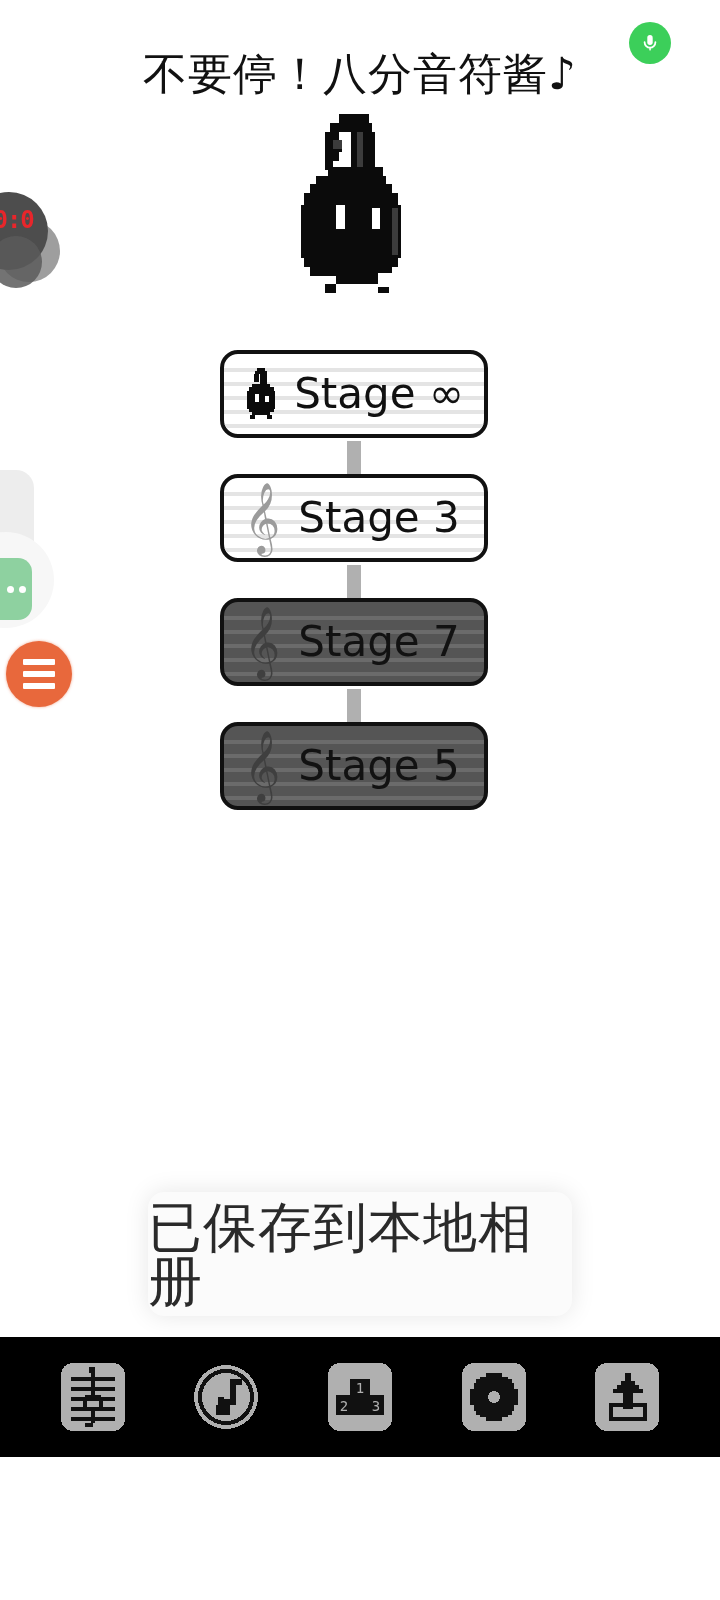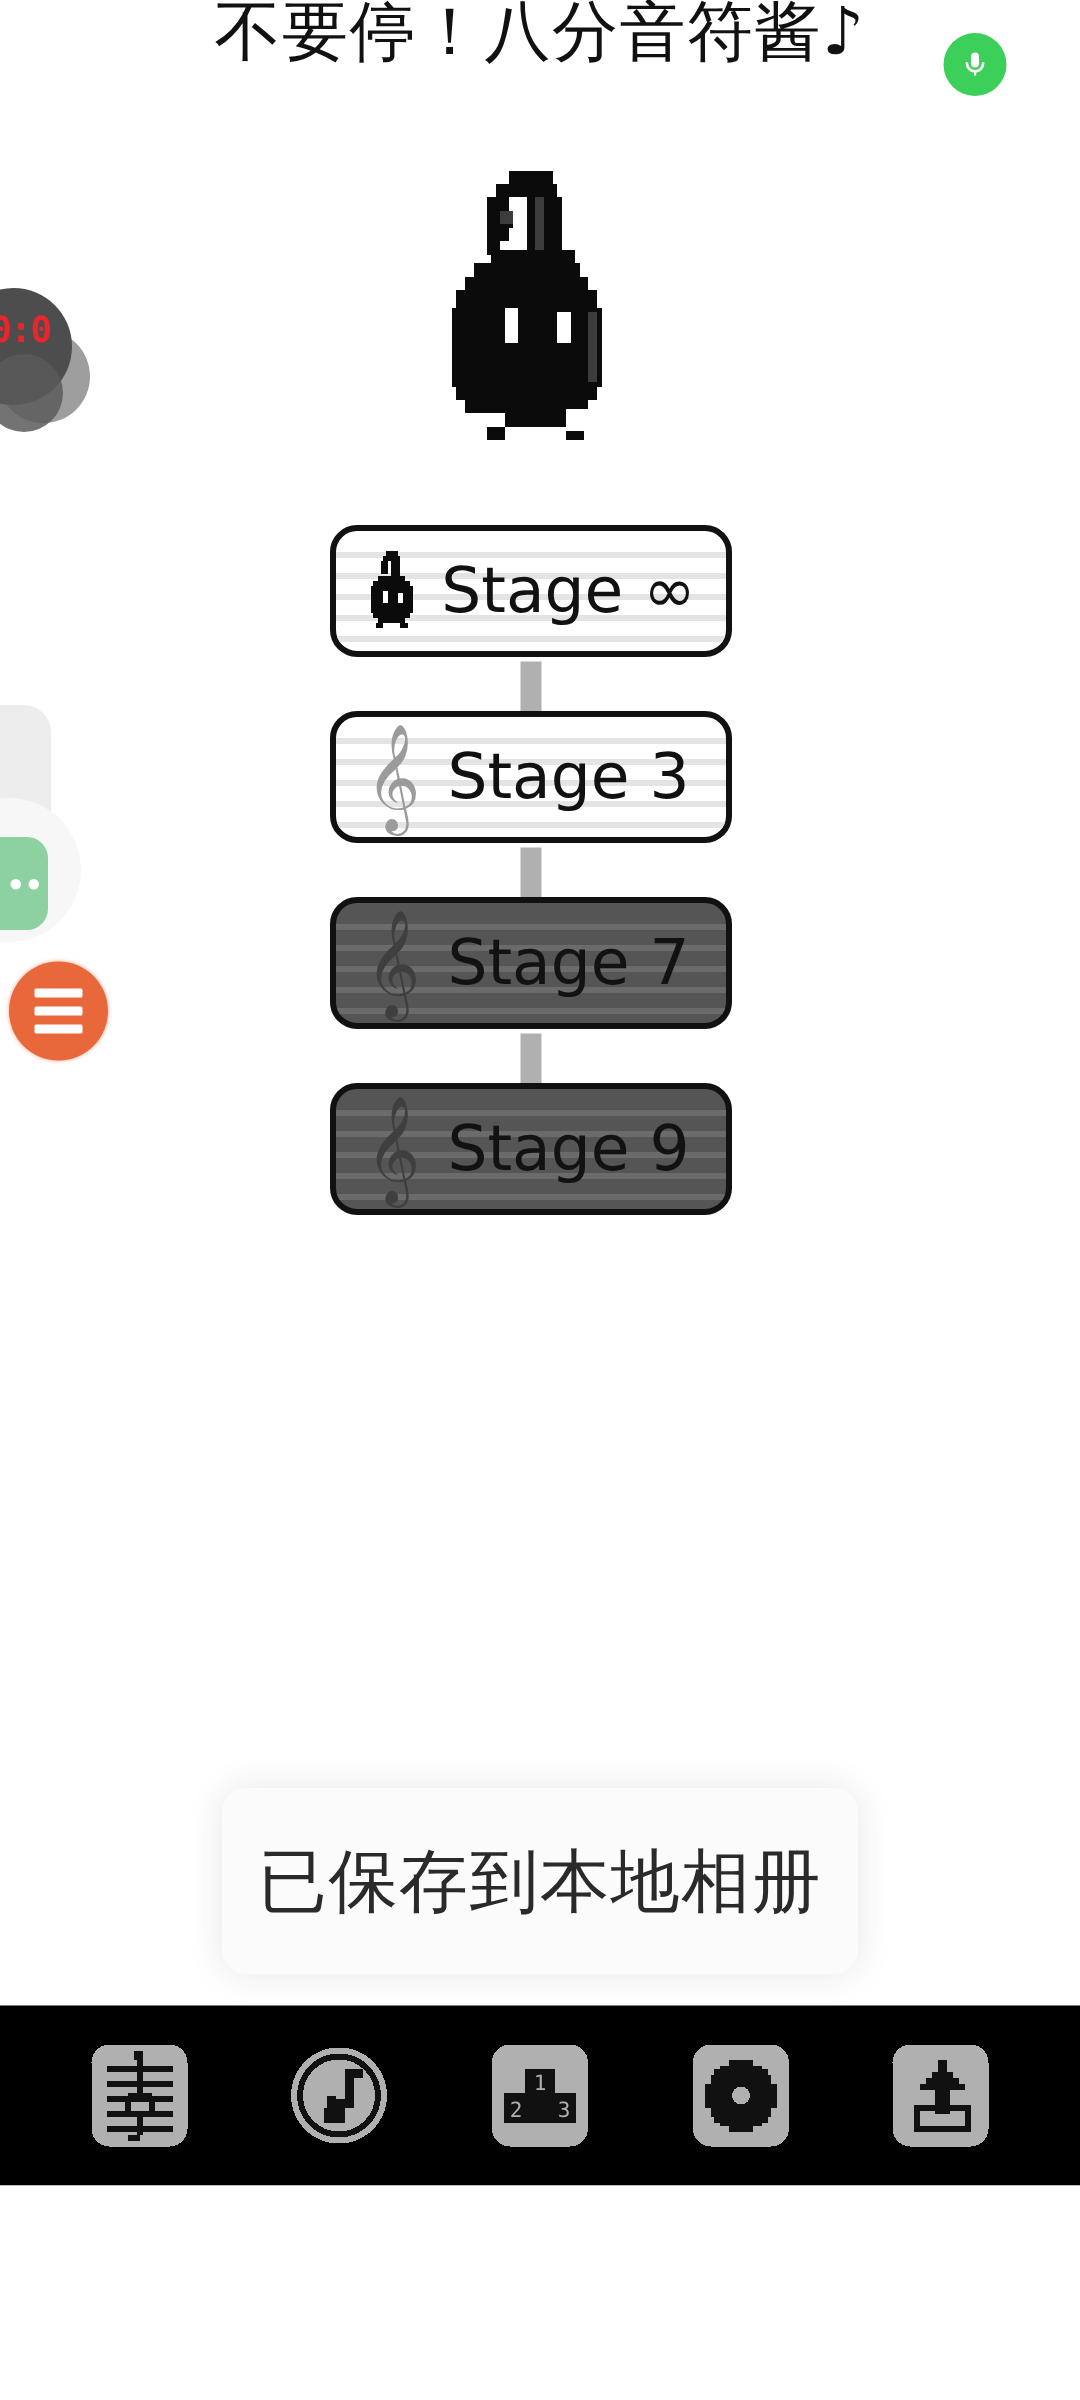--- a/index.html
+++ b/index.html
@@ -20,21 +20,21 @@
     overflow: hidden;
   }
 
   
   .header {
     position: absolute;
     top: 0; left: 0;
     width: 720px;
     height: 96px;
     display: flex;
-    align-items: flex-start;
+    align-items: flex-end;
     justify-content: center;
   }
   .header-title {
     font-size: 44px;
     font-weight: 400;
     color: #111111;
     letter-spacing: 1px;
     line-height: 1;
     white-space: nowrap;
     font-family: "DejaVu Sans", "Liberation Sans", sans-serif;
@@ -272,21 +272,21 @@
     width: 424px;
     height: 124px;
     background: #fbfbfb;
     border-radius: 16px;
     display: flex;
     align-items: center;
     justify-content: center;
     box-shadow: 0 0 24px rgba(0,0,0,.10);
   }
   .toast-text {
-    font-size: 46px;
+    font-size: 54px;
     color: #2a2a2a;
     letter-spacing: 1px;
     line-height: 1;
     font-family: Liberation Sans, sans-serif;
   }
 
   
   .toolbar {
     position: absolute;
     left: 0;
@@ -472,21 +472,21 @@
       <div class="staff">
         <i style="top:14px"></i>
           <i style="top:28px"></i>
           <i style="top:42px"></i>
           <i style="top:56px"></i>
           <i style="top:70px"></i>
       </div>
       <div class="clef">
         <span style="font-size:62px;line-height:1;color:#3f3f3f;font-family:'DejaVu Sans',serif;">𝄞</span>
       </div>
-      <div class="label">Stage 9</div>
+      <div class="label">Stage 5</div>
     </div>
   </div>
 
   <div class="bg-url">https://xxxxxxxxxxxxxxxxxxxxxxxx (v1.03)</div>
 
   <div class="toast">
     <div class="toast-text">已保存到本地相册</div>
   </div>
 
   <div class="toolbar">

